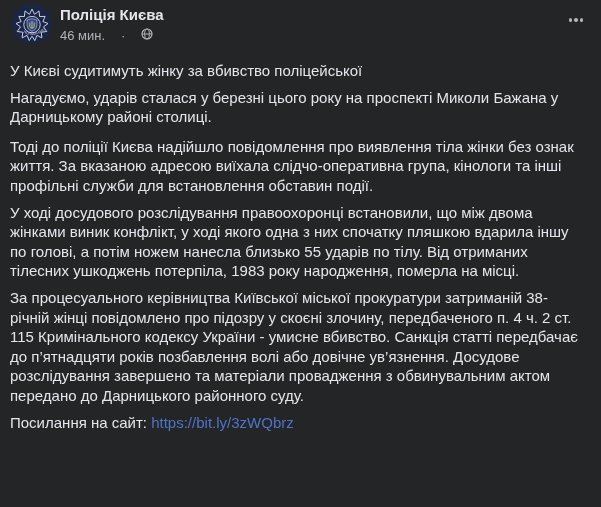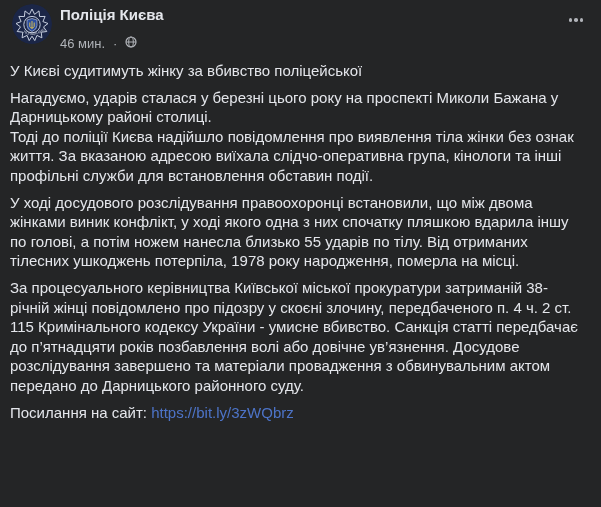--- a/index.html
+++ b/index.html
@@ -9,30 +9,30 @@
     font-family:"Liberation Sans","DejaVu Sans",sans-serif;
     color:#e4e6eb;
     overflow:hidden;
   }
   .post{width:601px;height:507px;position:relative;box-sizing:border-box;}
   
   .header{display:flex;align-items:flex-start;padding:4px 14px 0 12px;position:relative;}
   .avatar{width:40px;height:40px;border-radius:50%;overflow:hidden;flex:0 0 40px;cursor:pointer;}
   .header-text{margin-left:8px;padding-top:2px;}
   .page-name{font-size:15px;font-weight:bold;color:#e4e6eb;line-height:18px;cursor:pointer;}
-  .meta{display:flex;gap:8px;margin-top:12px;font-size:13px;color:#b0b3b8;line-height:16px;}
+  .meta{display:flex;gap:16px;margin-top:4px;font-size:13px;color:#b0b3b8;line-height:16px;}
   .meta .dot{font-size:13px;color:#b0b3b8;}
   .globe-svg{display:inline-block;vertical-align:middle;}
   .more{position:absolute;right:16px;top:12px;display:flex;gap:2px;padding:6px 2px;cursor:pointer;}
   .more i{width:3.5px;height:3.5px;border-radius:50%;background:#b0b3b8;display:block;}
   
   .body-text{padding:5px 14px 0 10px;font-size:15px;line-height:19.6px;color:#e4e6eb;}
   .body-text p{margin:7px 0 0 0;}
-  .body-text p:first-child{margin-top:4px;}
-  .body-text p.tight{margin-top:0;}
+  .body-text p:first-child{margin-top:12px;}
+  .body-text p.tight{margin-top:10px;}
   a.blue-link{color:#4d74c8;text-decoration:none;cursor:pointer;}
 </style>
 </head>
 <body>
 
 <div class="post">
 
   <div class="header">
     <div class="avatar">
       <svg width="40" height="40" viewBox="0 0 40 40">
@@ -71,19 +71,19 @@
       <i></i>
         <i></i>
         <i></i>
     </div>
   </div>
 
   <div class="body-text">
     <p>У Києві судитимуть жінку за вбивство поліцейської</p>
     <p>Нагадуємо, ударів сталася у березні цього року на проспекті Миколи Бажана у Дарницькому районі столиці.</p>
     <p class="tight">Тоді до поліції Києва надійшло повідомлення про виявлення тіла жінки без ознак життя. За вказаною адресою виїхала слідчо-оперативна група, кінологи та інші профільні служби для встановлення обставин події.</p>
-    <p>У ході досудового розслідування правоохоронці встановили, що між двома жінками виник конфлікт, у ході якого одна з них спочатку пляшкою вдарила іншу по голові, а потім ножем нанесла близько 55 ударів по тілу. Від отриманих тілесних ушкоджень потерпіла, 1978 року народження, померла на місці.</p>
+    <p>У ході досудового розслідування правоохоронці встановили, що між двома жінками виник конфлікт, у ході якого одна з них спочатку пляшкою вдарила іншу по голові, а потім ножем нанесла близько 55 ударів по тілу. Від отриманих тілесних ушкоджень потерпіла, 1983 року народження, померла на місці.</p>
     <p>За процесуального керівництва Київської міської прокуратури затриманій 38-річній жінці повідомлено про підозру у скоєні злочину, передбаченого п. 4 ч. 2 ст. 115 Кримінального кодексу України - умисне вбивство. Санкція статті передбачає до п’ятнадцяти років позбавлення волі або довічне ув’язнення. Досудове розслідування завершено та матеріали провадження з обвинувальним актом передано до Дарницького районного суду.</p>
     <p><span>Посилання на сайт: </span><a class="blue-link">https://bit.ly/3zWQbrz</a></p>
 
   </div>
 
 </div>
 
 </body></html>

